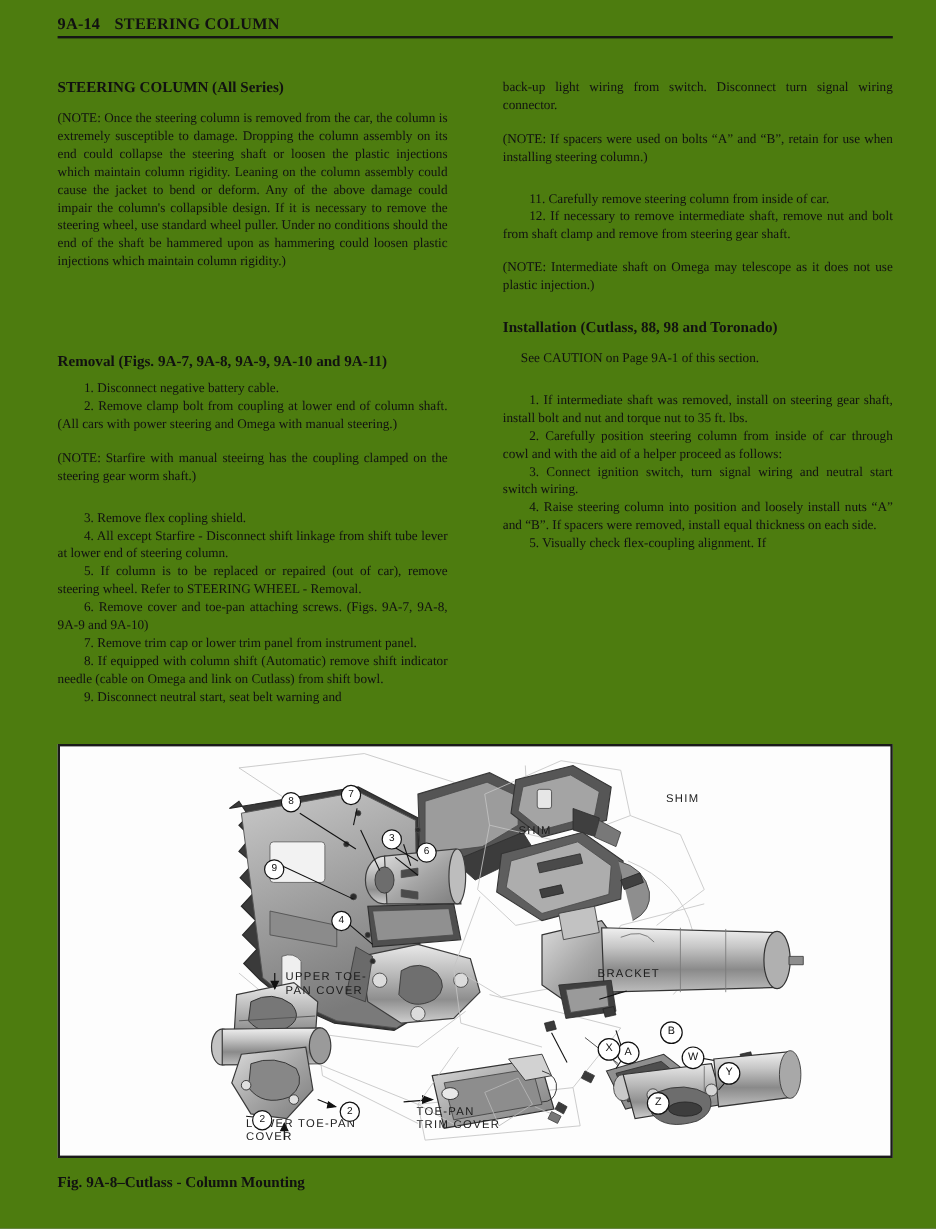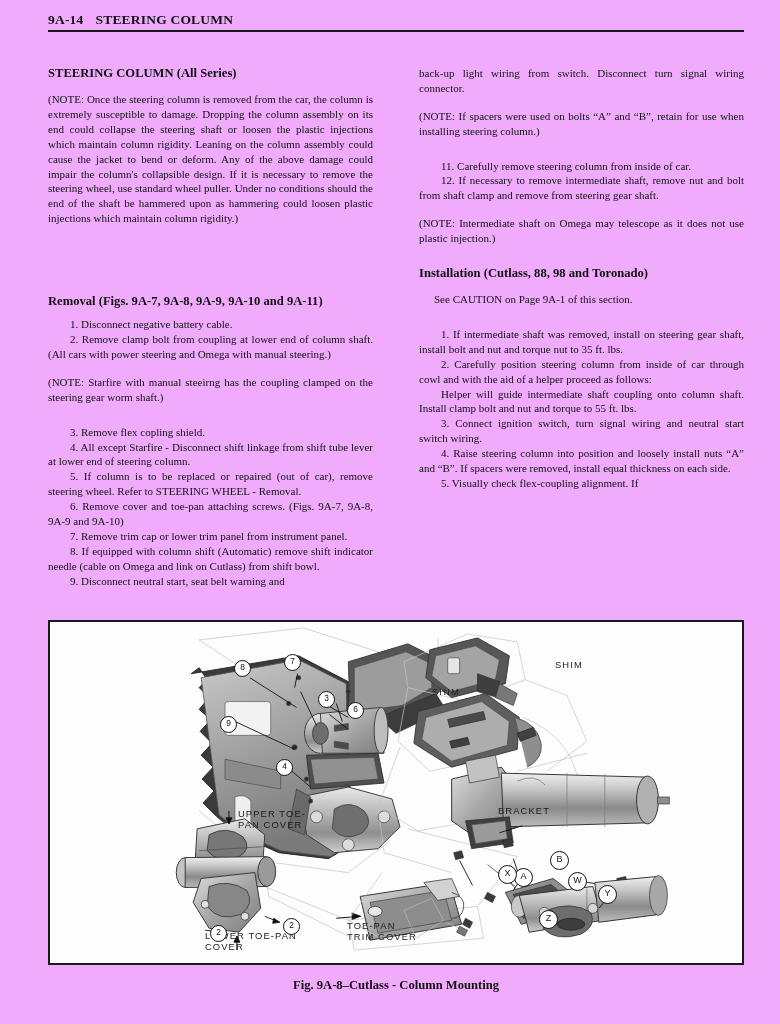--- a/index.html
+++ b/index.html
@@ -6,21 +6,21 @@
   html, body {
     margin: 0;
     padding: 0;
     background: #8f8f8f;
   }
   .page {
     position: relative;
     width: 780px;
     height: 1024px;
     margin: 0 auto;
-    background: #f0abfc;
+    background: #4d7c0f;
     overflow: hidden;
     font-family: "Liberation Serif", "DejaVu Serif", serif;
     color: #111111;
     box-sizing: border-box;
   }
 
   
   .running-head {
     position: absolute;
     left: 48px;
@@ -103,21 +103,21 @@
     background: #fdfdfd;
     box-sizing: border-box;
     overflow: hidden;
   }
   .fig-canvas { position: absolute; inset: 0; }
   .fig-caption {
     position: absolute;
     left: 48px;
     top: 978px;
     width: 696px;
-    text-align: center;
+    text-align: left;
     font-size: 12.6px;
     font-weight: bold;
   }
 
   
   .ill-label {
     position: absolute;
     font-family: "Liberation Sans", "DejaVu Sans", sans-serif;
     font-size: 9.4px;
     letter-spacing: 1.1px;
@@ -185,21 +185,20 @@
       <p class="body item">11. Carefully remove steering column from inside of car.</p>
       <p class="body item">12. If necessary to remove intermediate shaft, remove nut and bolt from shaft clamp and remove from steering gear shaft.</p>
       <div class="gap-md"></div>
       <p class="body note">(NOTE: Intermediate shaft on Omega may telescope as it does not use plastic injection.)</p>
       <div class="gap-sm"></div>
       <div class="sec-head">Installation (Cutlass, 88, 98 and Toronado)</div>
       <p class="body flush">See CAUTION on Page 9A-1 of this section.</p>
       <div class="gap-sm"></div>
       <p class="body item">1. If intermediate shaft was removed, install on steering gear shaft, install bolt and nut and torque nut to 35 ft. lbs.</p>
       <p class="body item">2. Carefully position steering column from inside of car through cowl and with the aid of a helper proceed as follows:</p>
-      <p class="body item">Helper will guide intermediate shaft coupling onto column shaft. Install clamp bolt and nut and torque to 55 ft. lbs.</p>
       <p class="body item">3. Connect ignition switch, turn signal wiring and neutral start switch wiring.</p>
       <p class="body item">4. Raise steering column into position and loosely install nuts “A” and “B”. If spacers were removed, install equal thickness on each side.</p>
       <p class="body item">5. Visually check flex-coupling alignment.  If</p>
     </div>
 
   </div>
 
   <div class="figure-box">
     <svg class="fig-canvas" viewBox="0 0 696 345" preserveAspectRatio="none">
       <defs>

